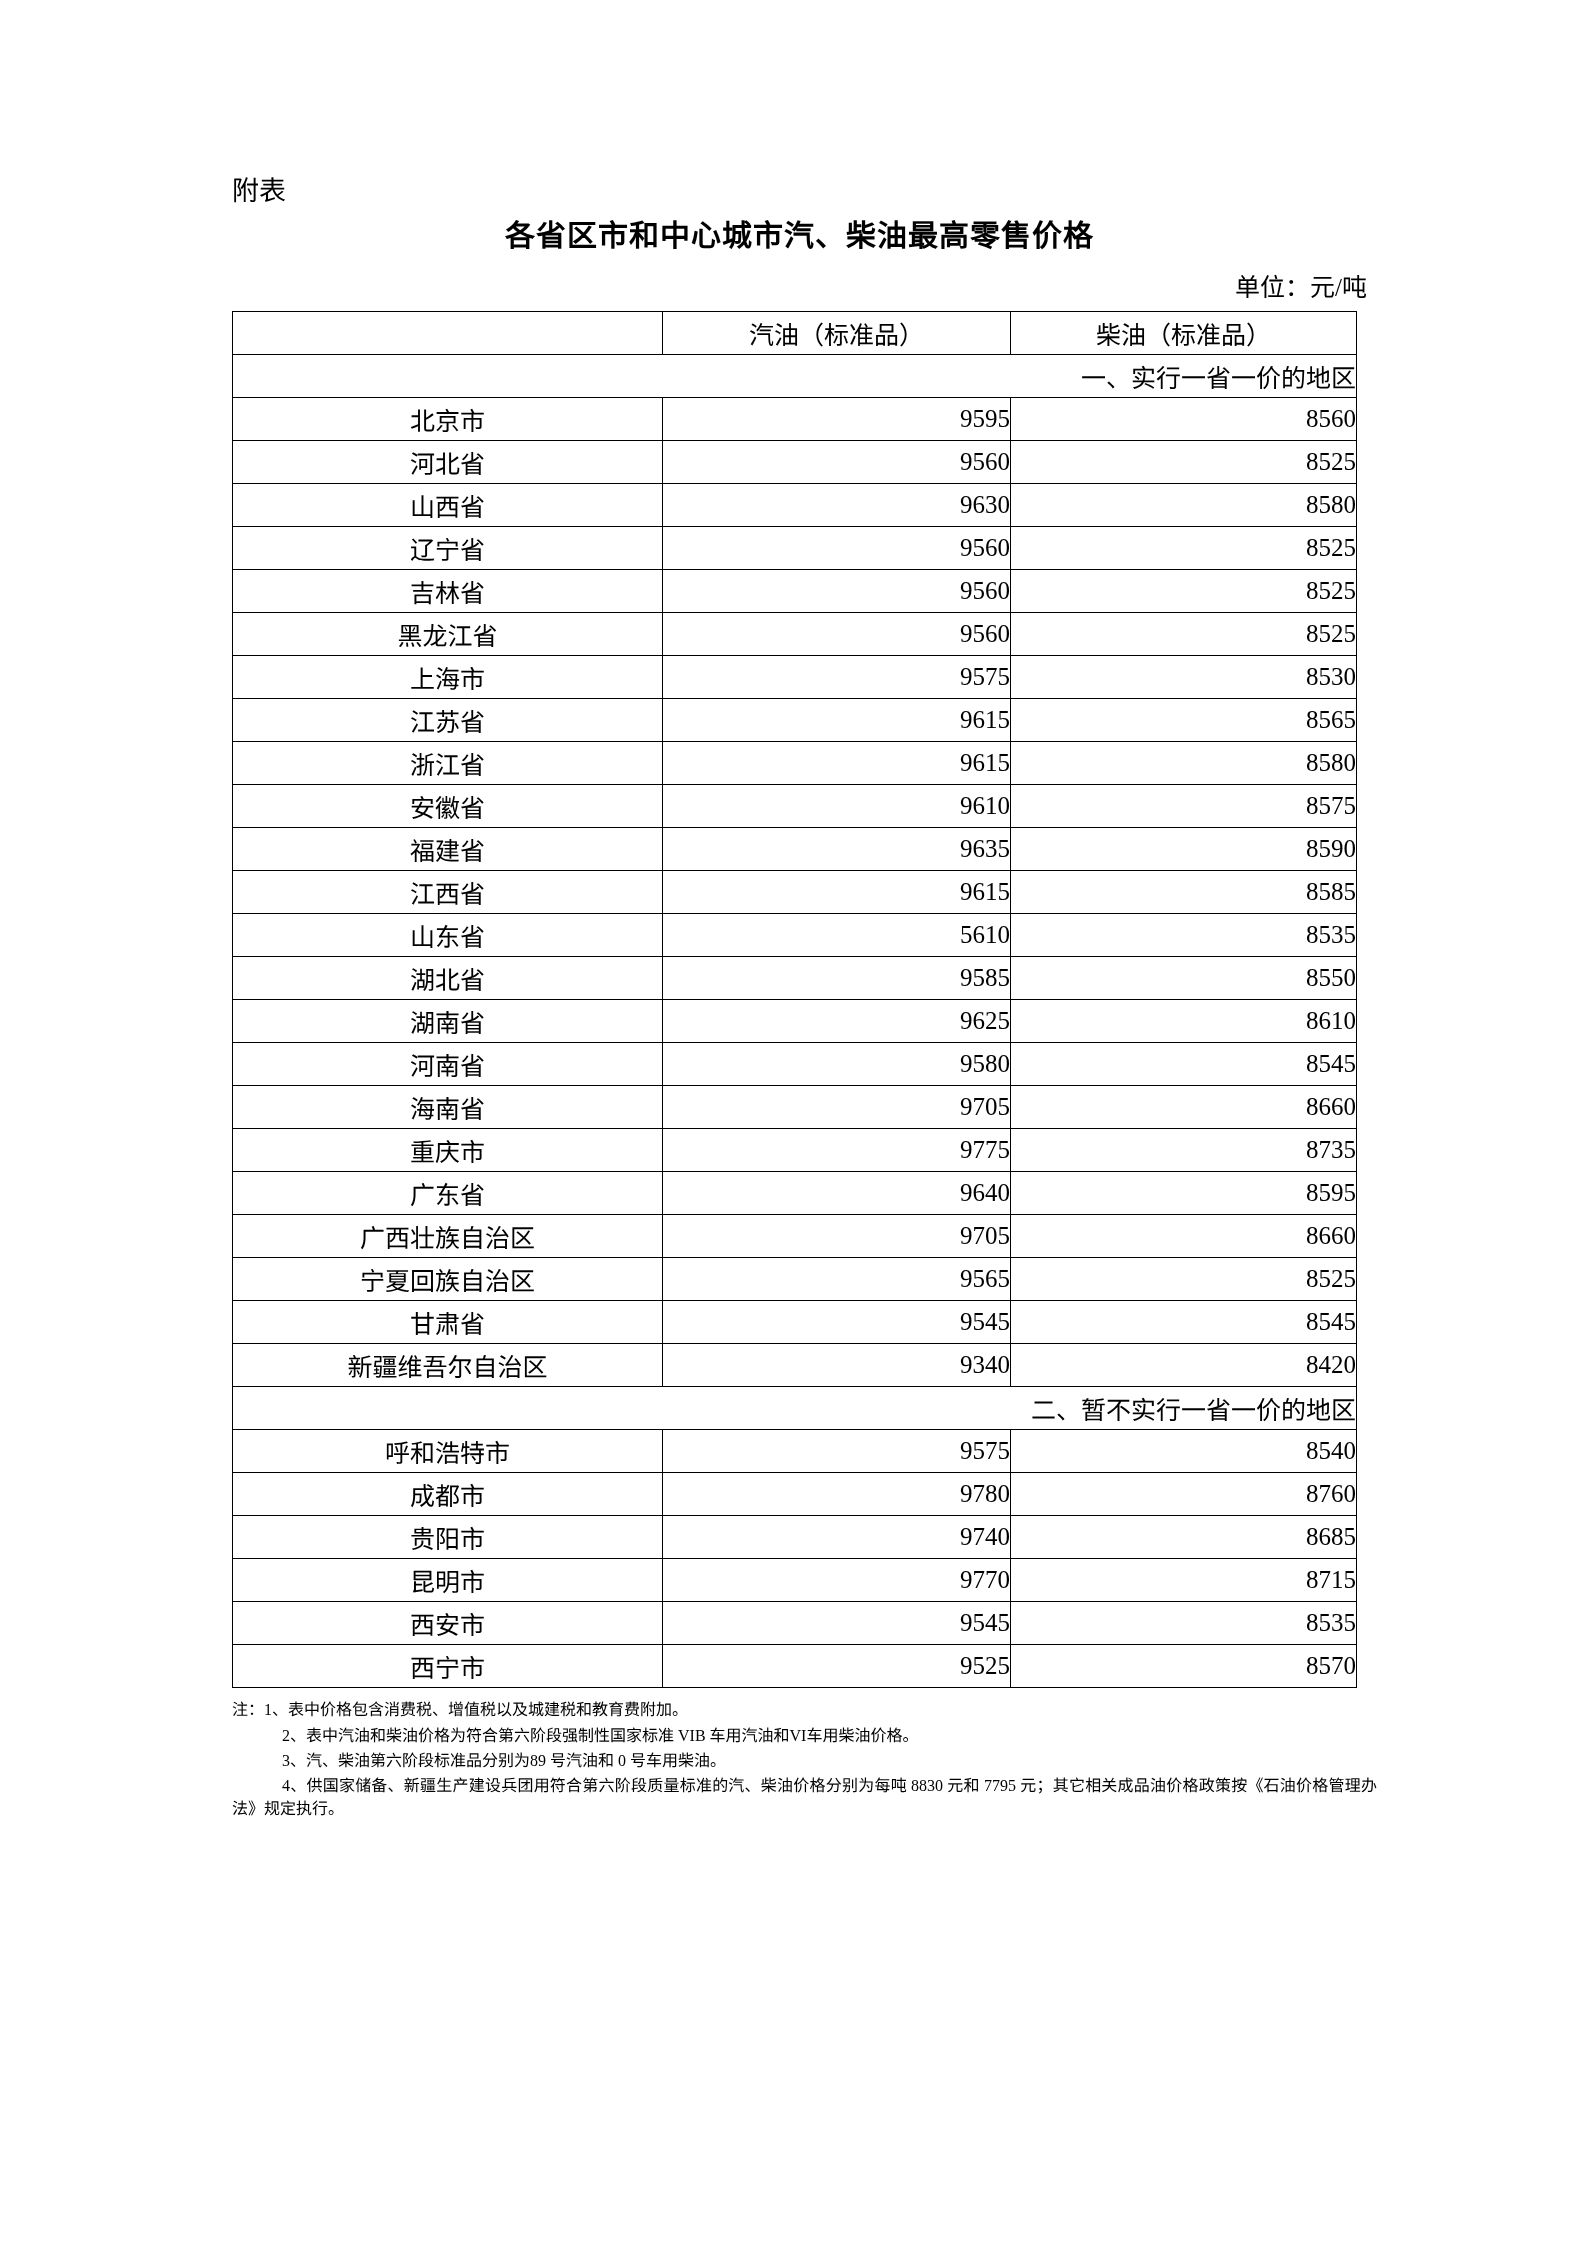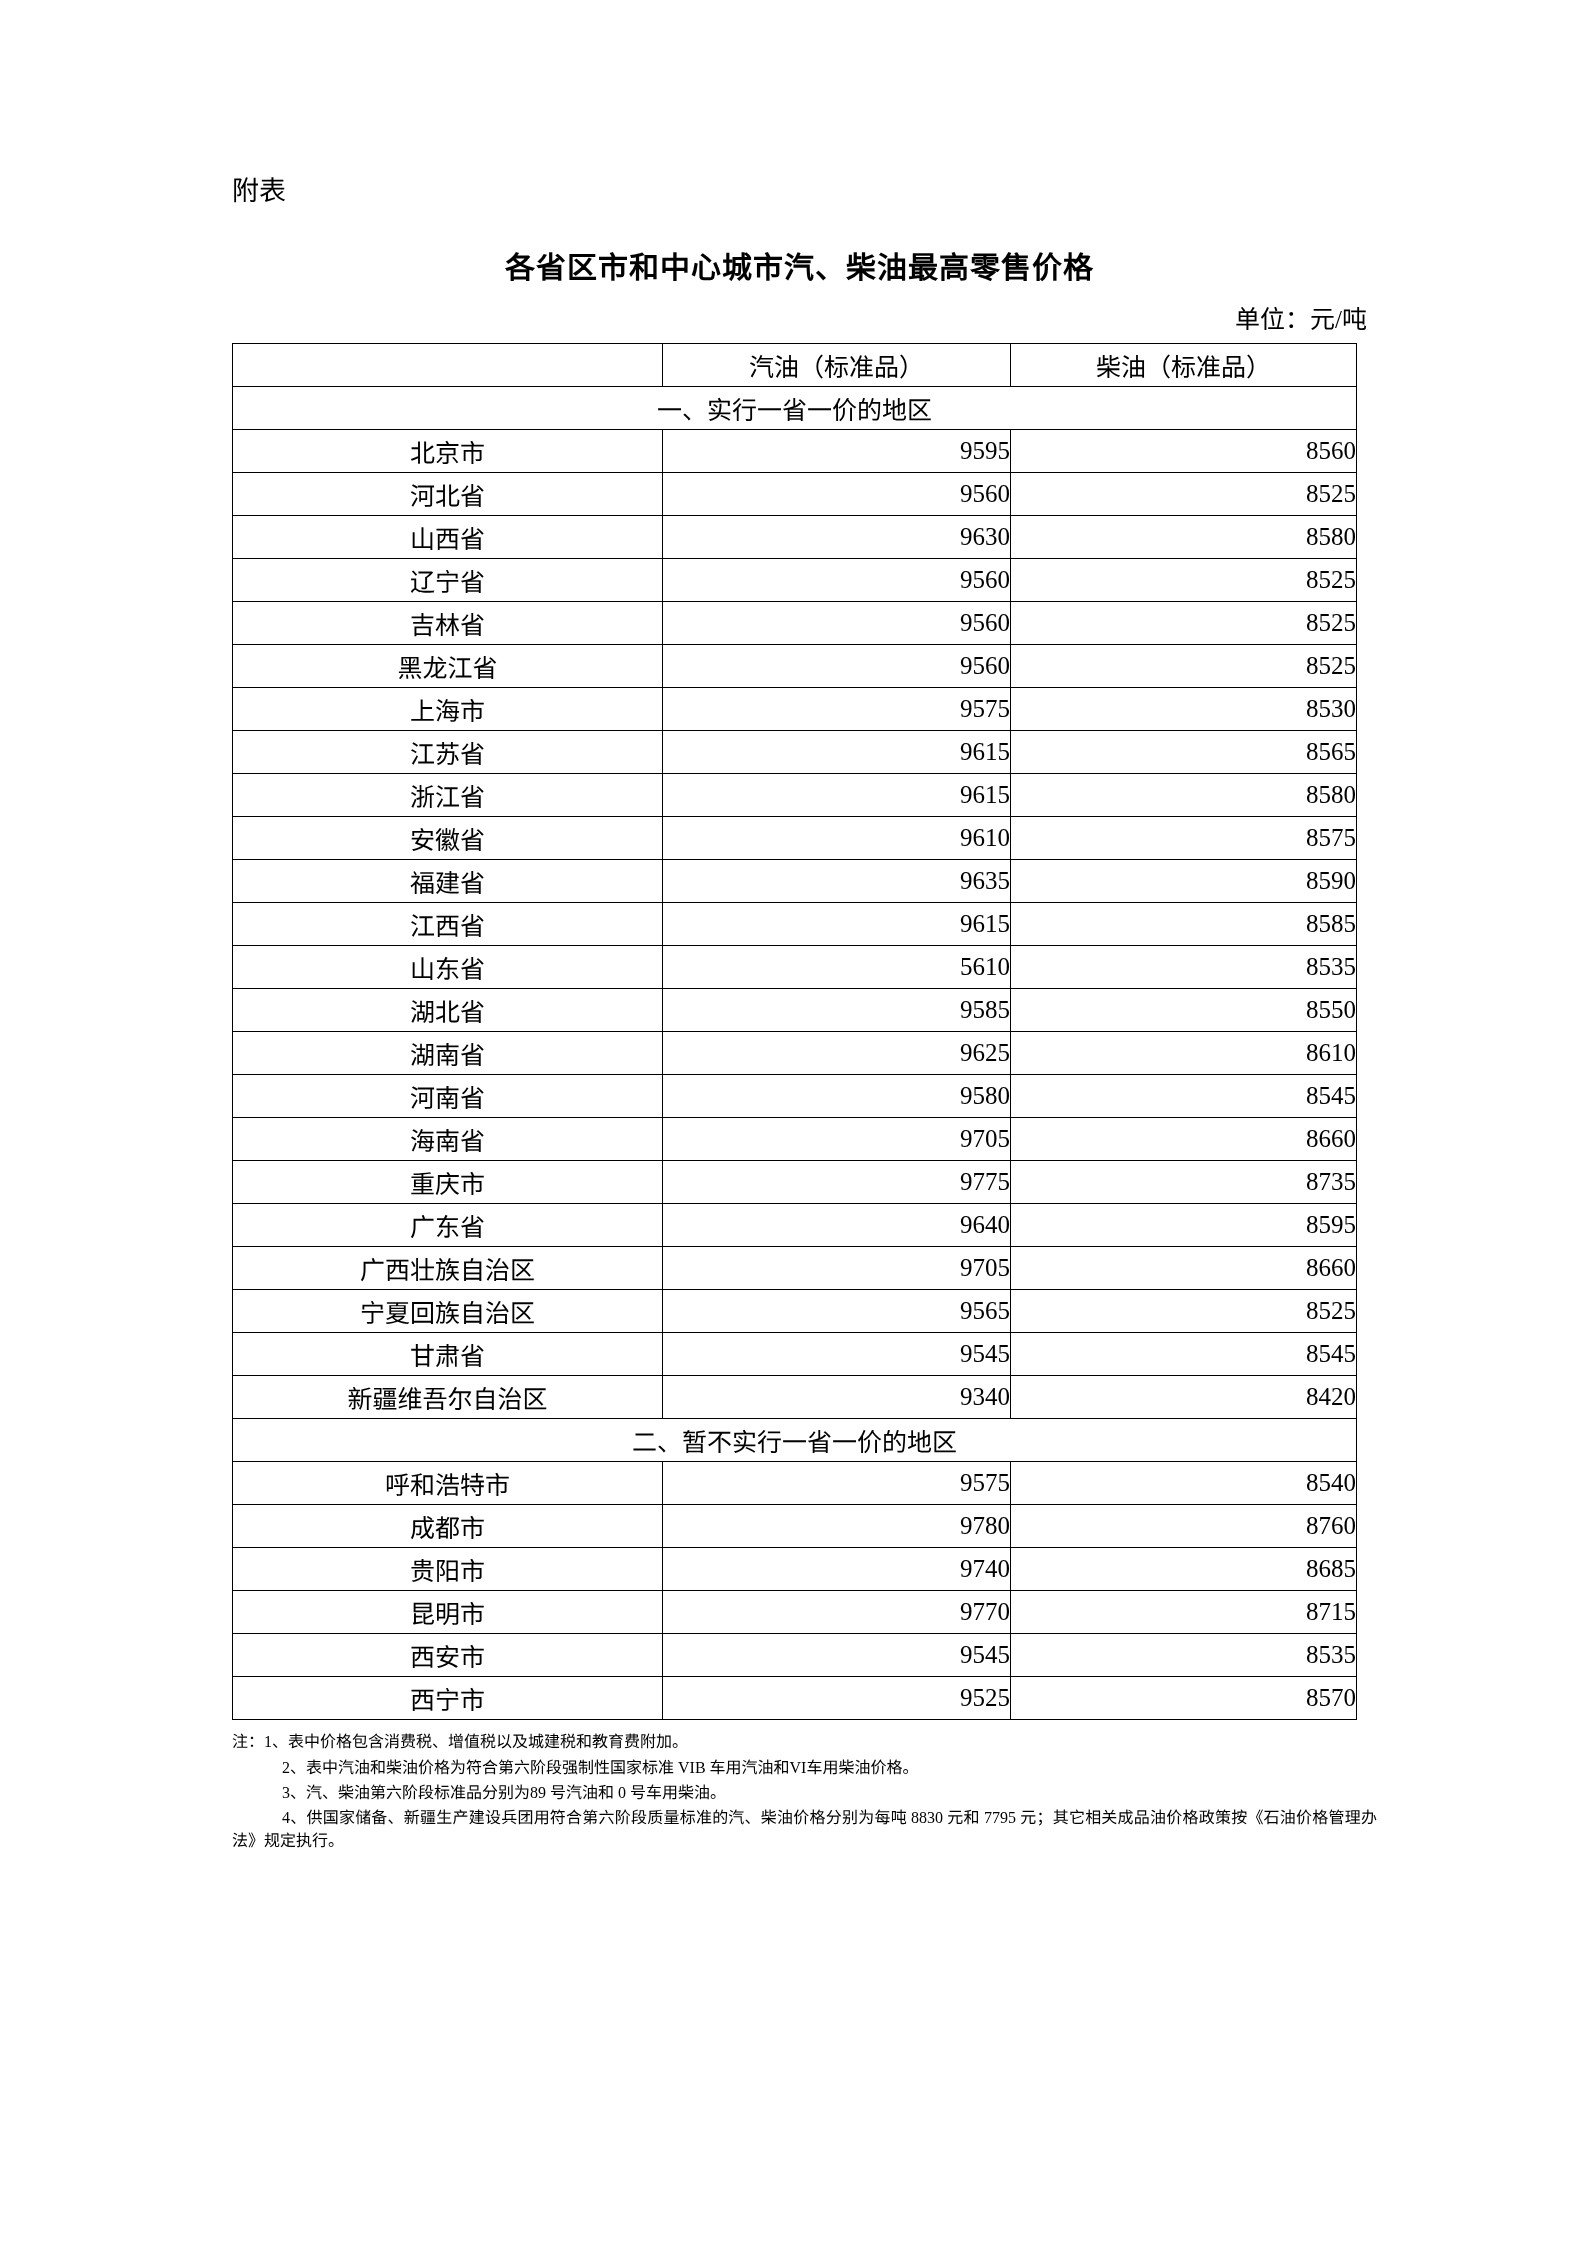--- a/index.html
+++ b/index.html
@@ -17,21 +17,21 @@
   .page {
     width: 1587px;
     min-height: 2245px;
     box-sizing: border-box;
     padding: 175px 210px 60px 232px;
     position: relative;
   }
   .prefix-label {
     font-size: 27px;
     line-height: 1.2;
-    margin-bottom: 36px;
+    margin-bottom: 4px;
   }
   .doc-title {
     text-align: center;
     font-size: 30px;
     font-weight: bold;
     letter-spacing: 1px;
     margin: 0 0 12px 0;
     padding-right: 10px;
   }
   .unit-line {
@@ -54,21 +54,21 @@
   col.c-name { width: 430px; }
   col.c-gas  { width: 348px; }
   col.c-dsl  { width: 346px; }
 
   .hdr-blank { }
   .hdr-cell {
     text-align: center;
     font-size: 26px;
   }
   .section-row td {
-    text-align: center;
+    text-align: right;
     padding-left: 12px;
     font-size: 25px;
     margin-left: 7px;
   }
   .region-name {
     text-align: center;
     padding-left: 0;
   }
   .num {
     text-align: right;

